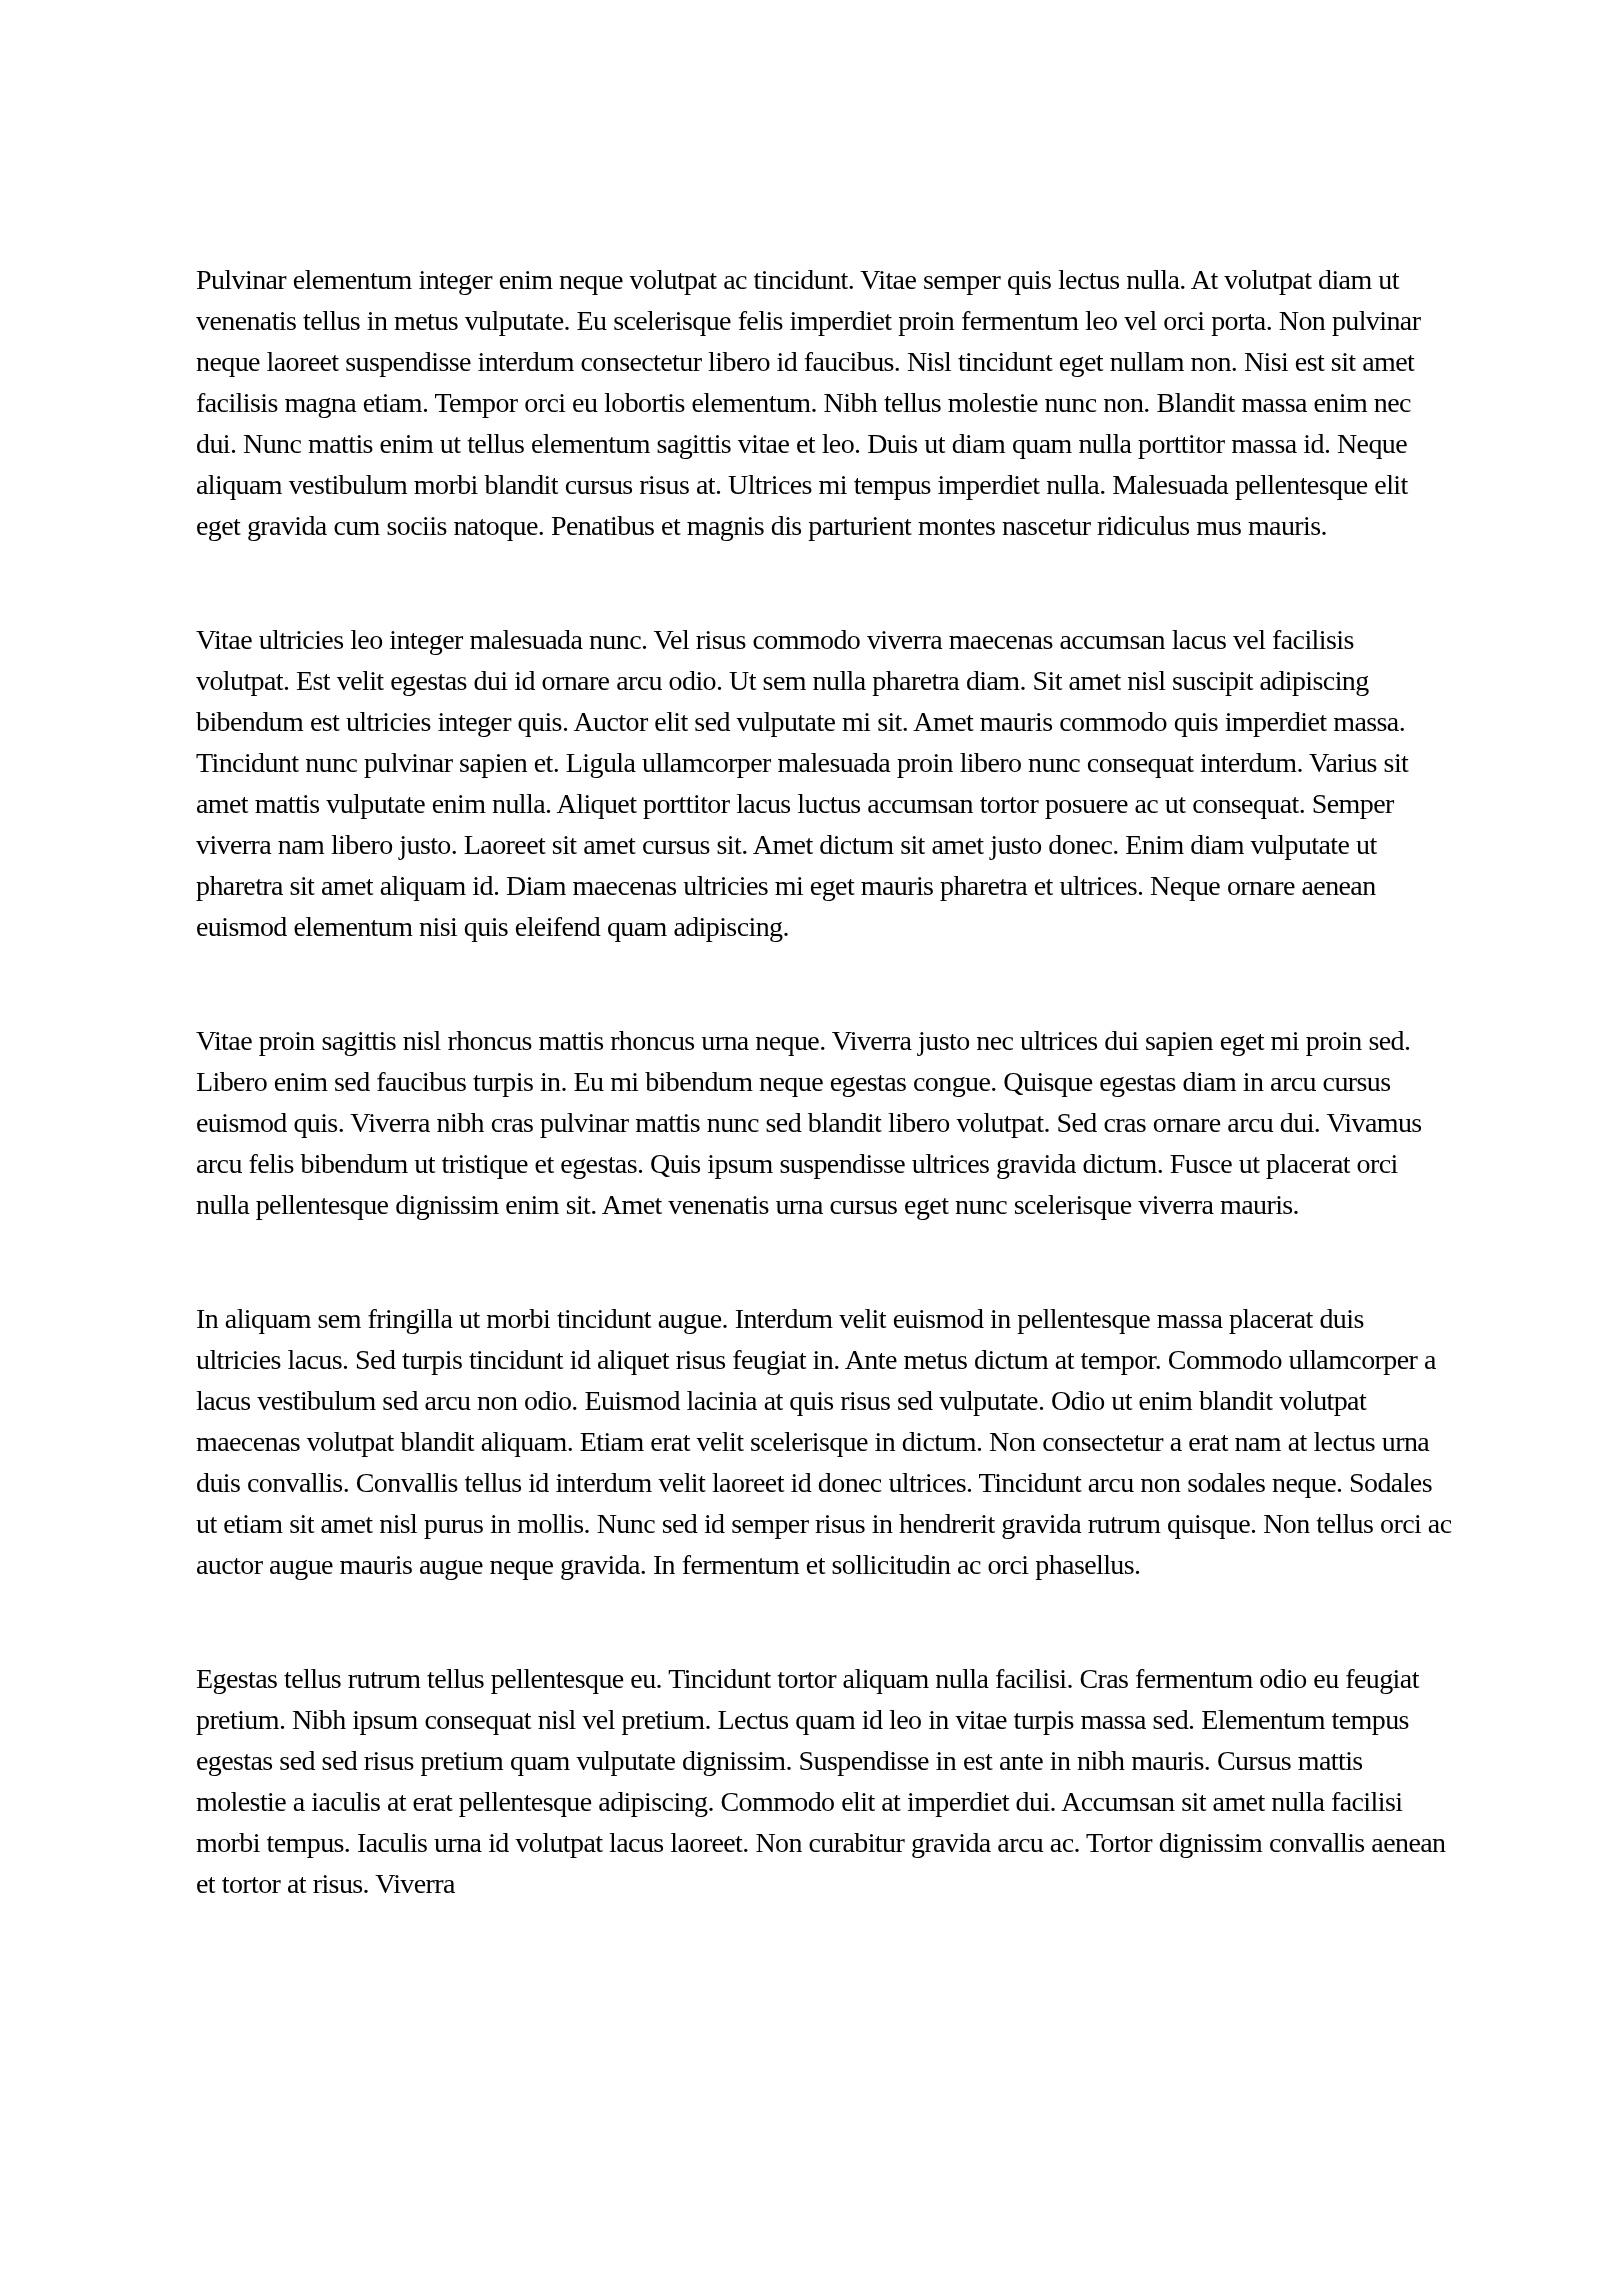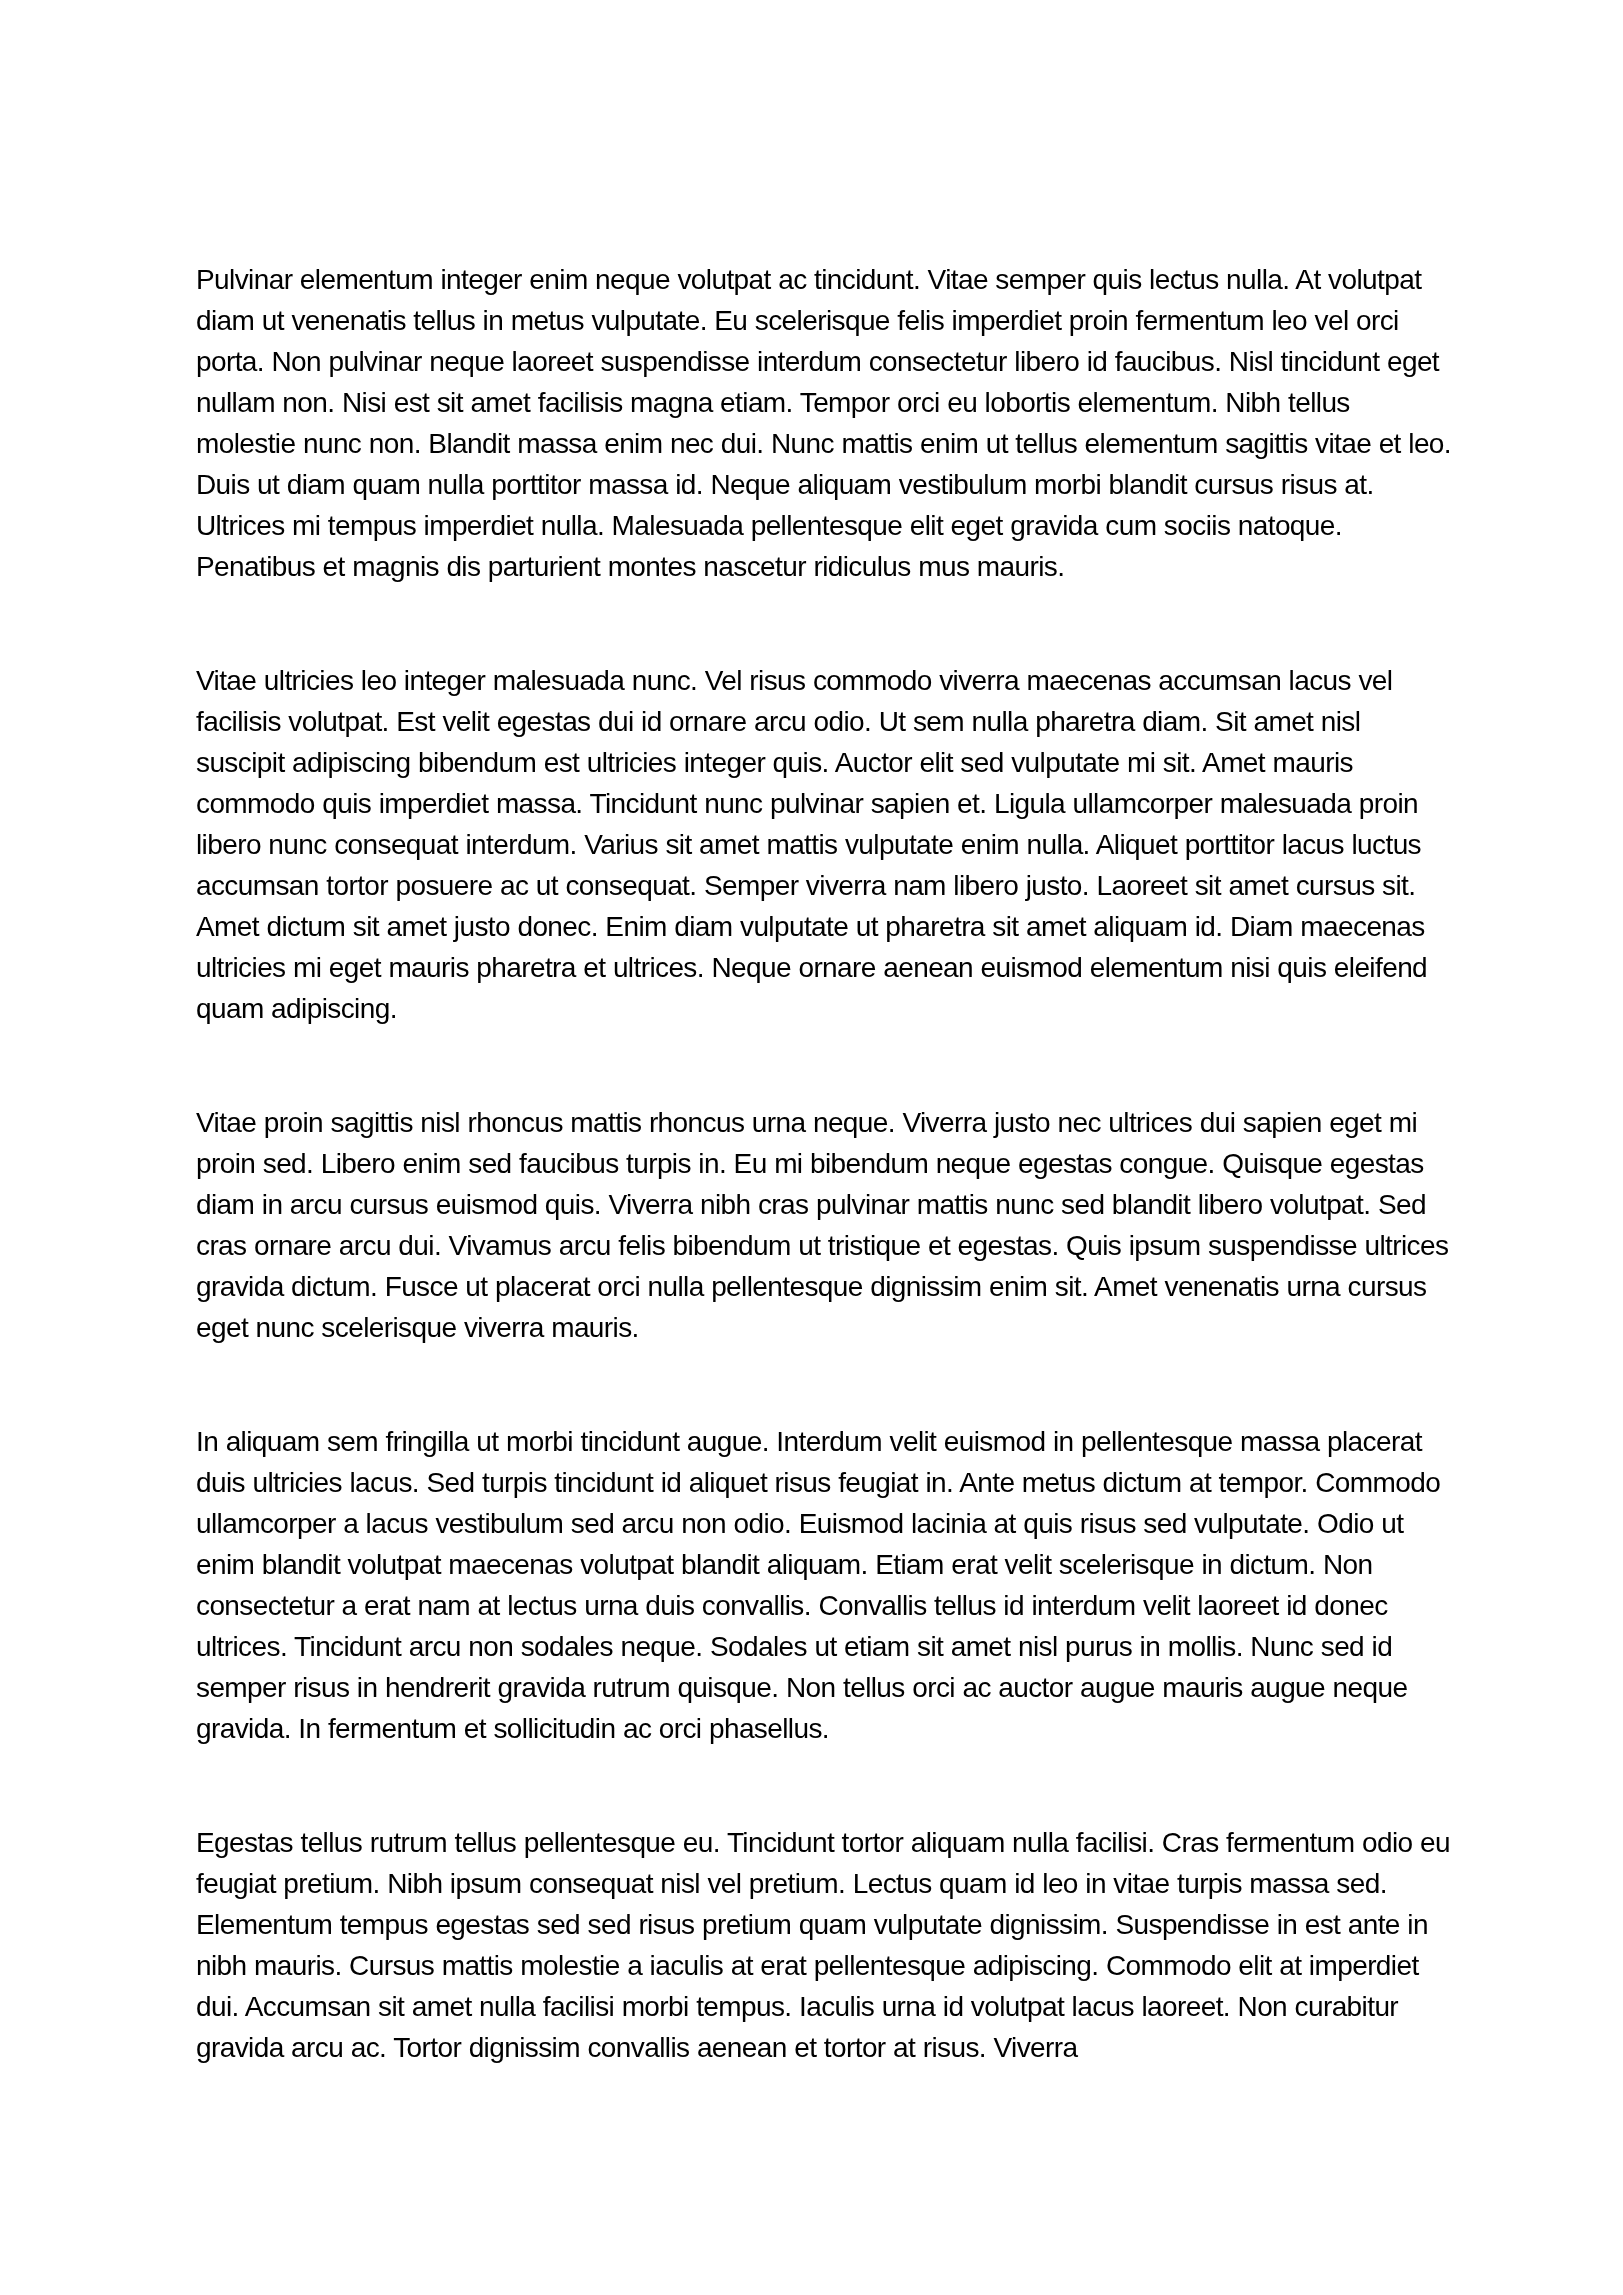--- a/index.html
+++ b/index.html
@@ -14,21 +14,21 @@
     background: #ffffff;
     overflow: hidden;
     box-sizing: border-box;
     padding: 259px 171px 0 196px;
   }
   .doc-body {
     width: 1256px;
   }
   .doc-body p {
     margin: 0 0 73px 0;
-    font-family: Liberation Sans, sans-serif;
+    font-family: Liberation Serif, serif;
     font-size: 28px;
     line-height: 41px;
     letter-spacing: -0.6px;
     font-weight: 400;
     color: #000000;
     text-align: left;
     word-spacing: 0.3px;
   }
 </style>
 </head>

